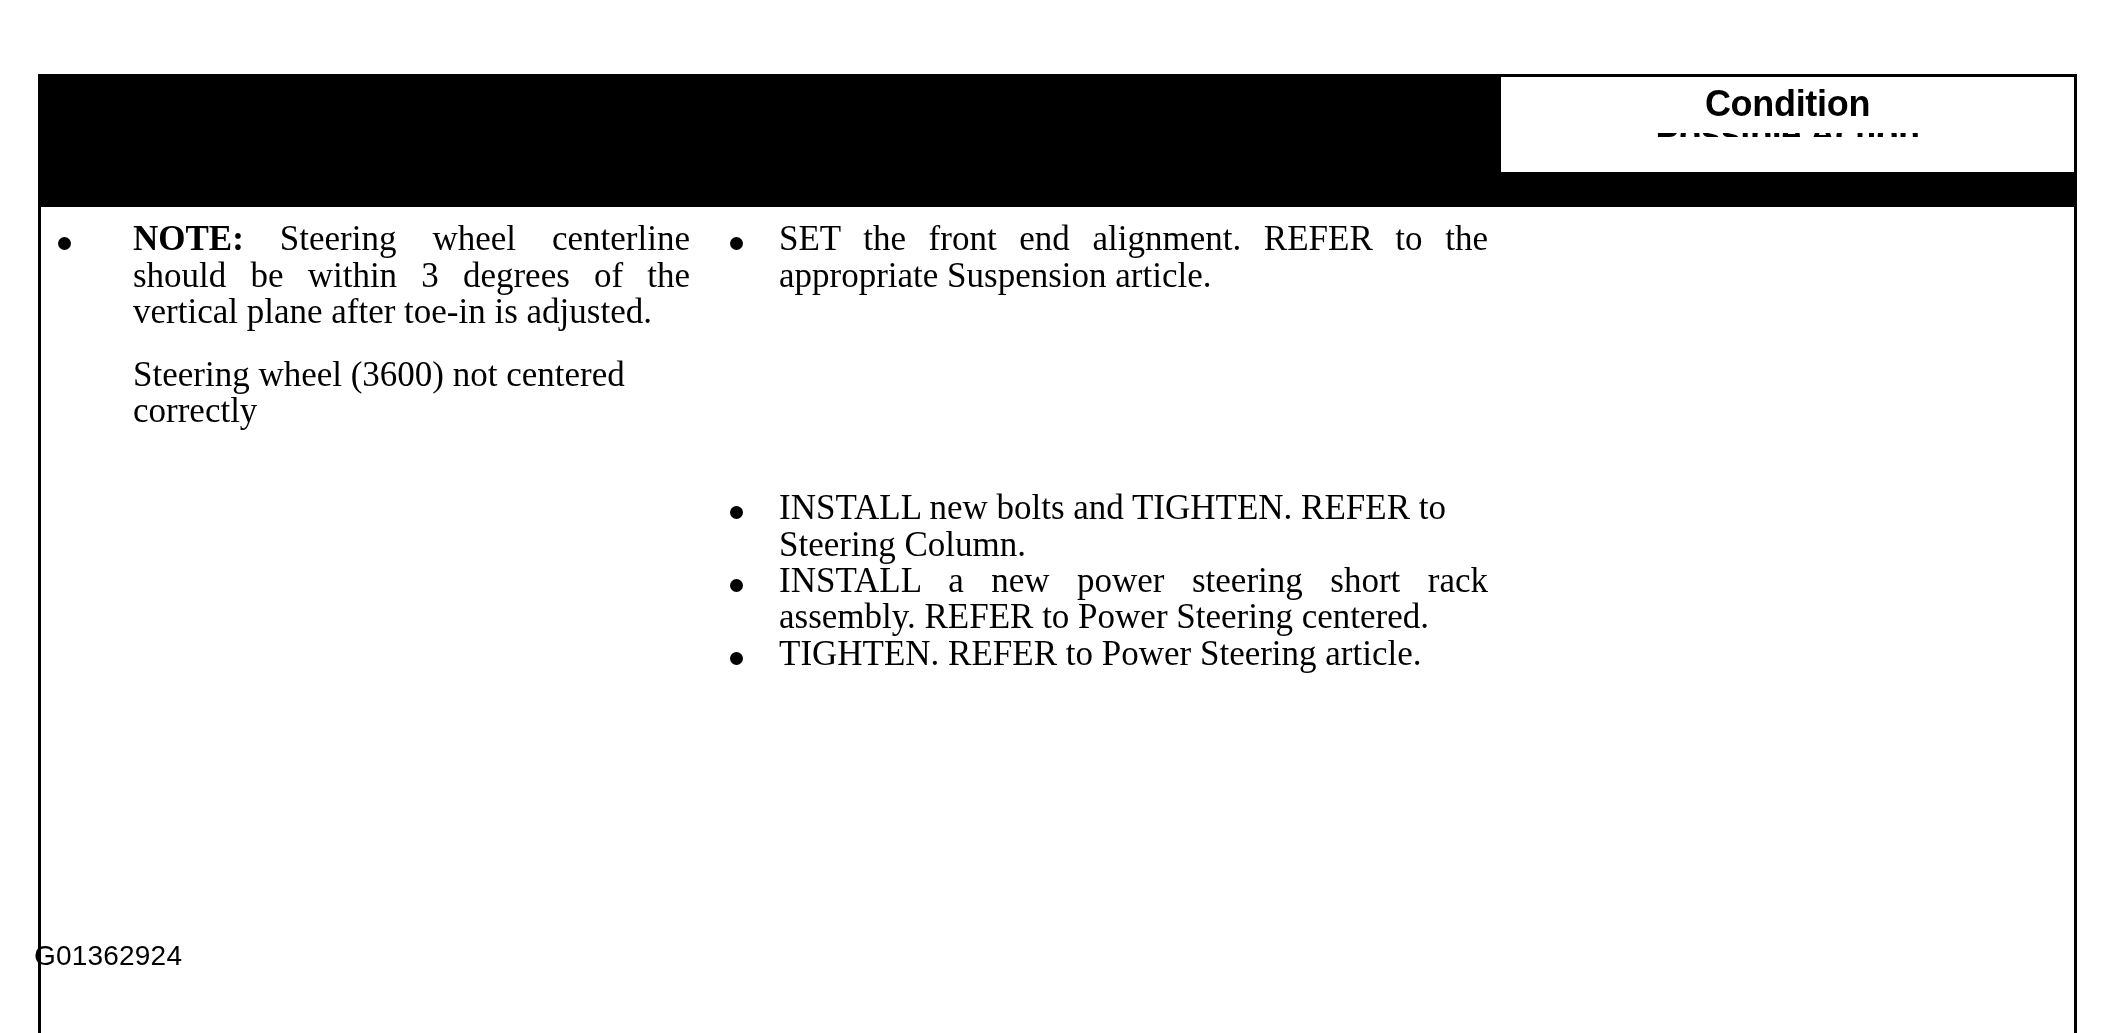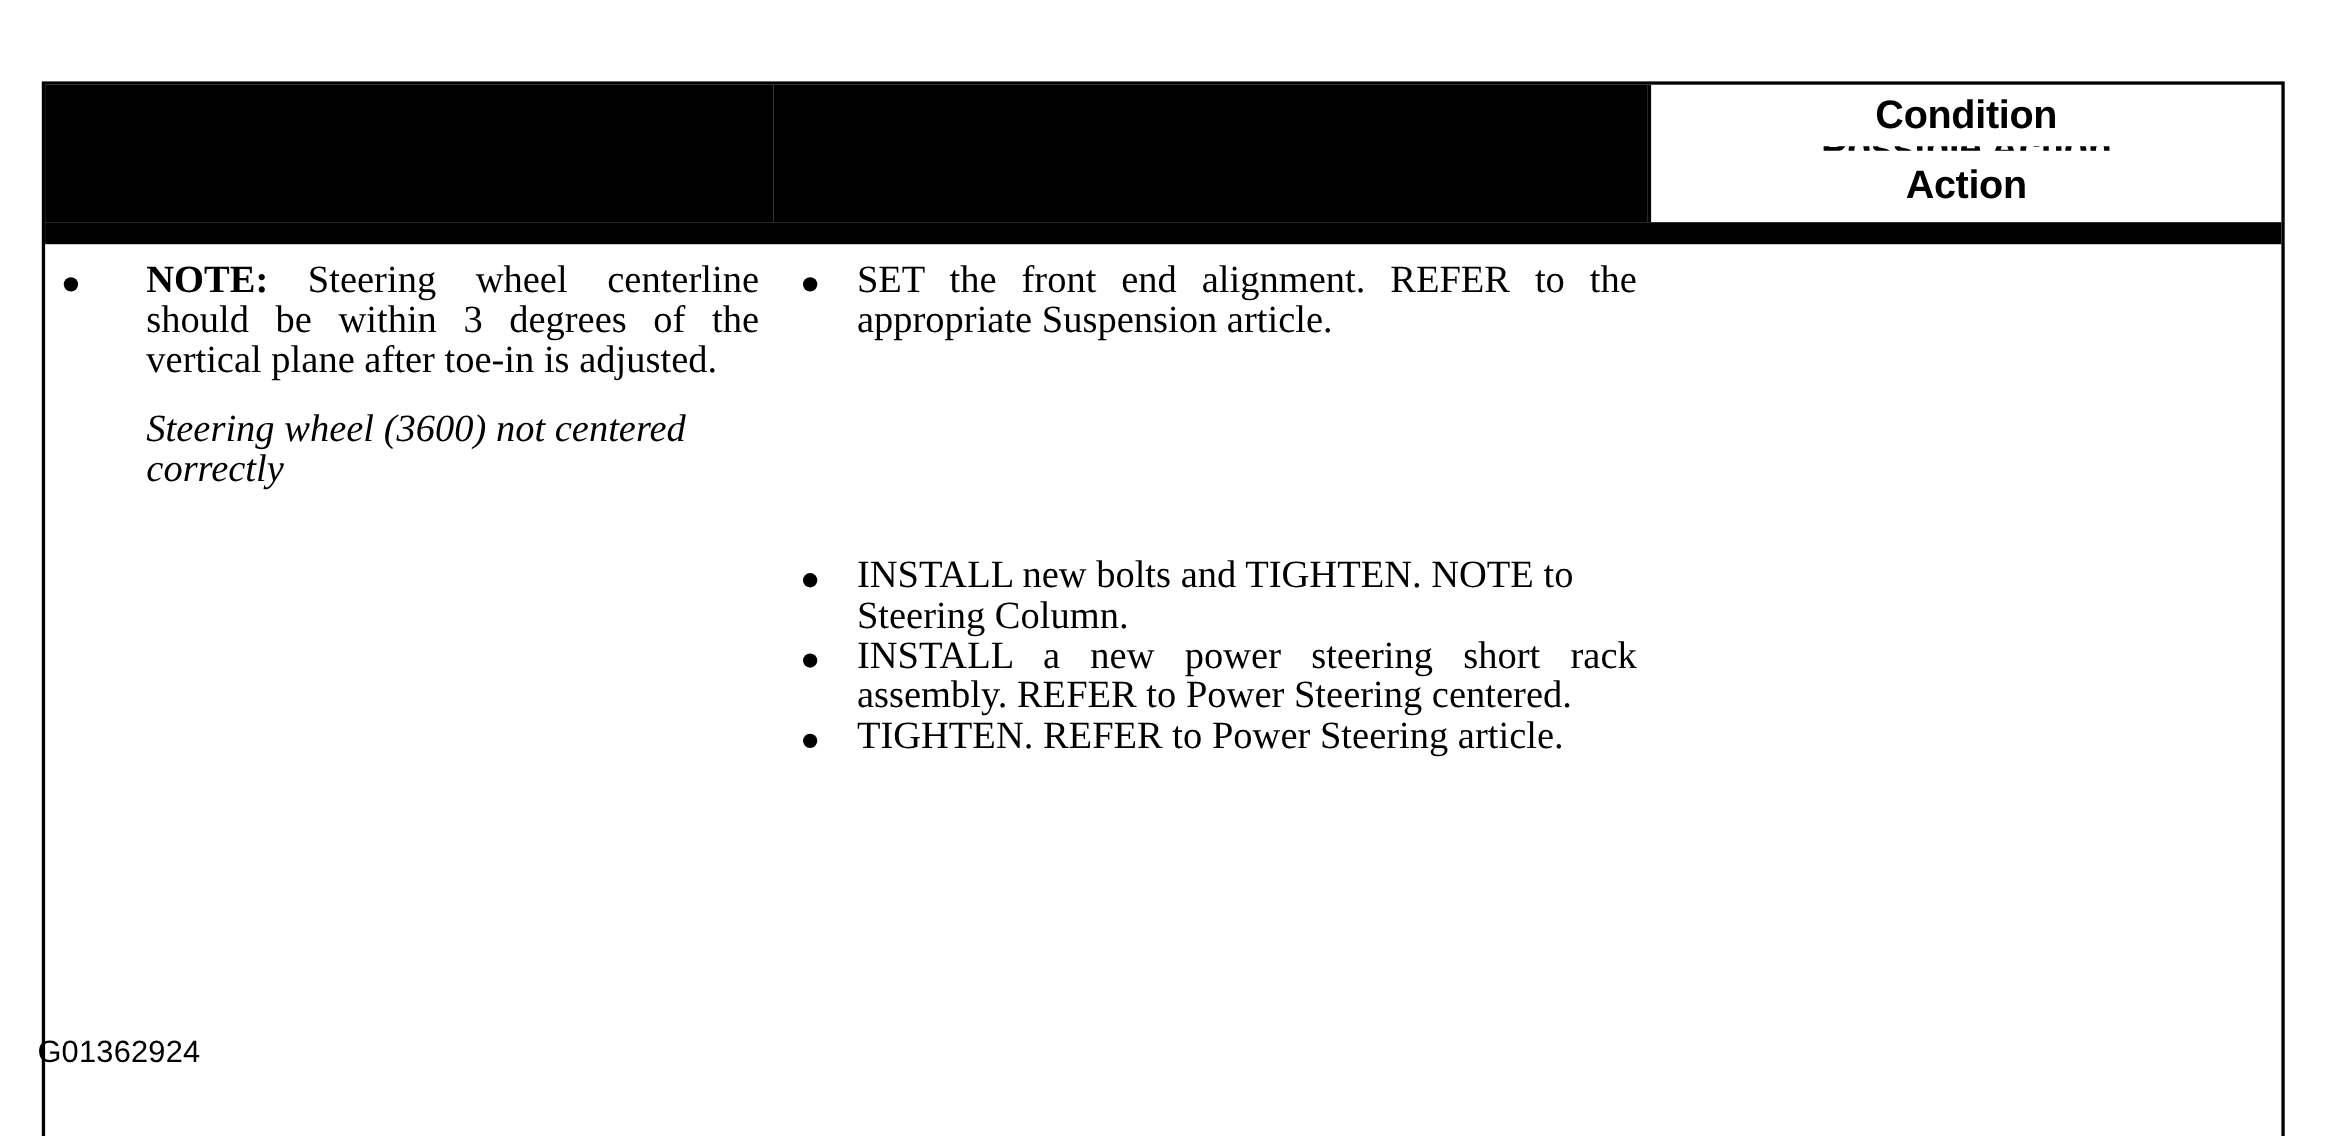--- a/index.html
+++ b/index.html
@@ -104,21 +104,20 @@
     font-weight: bold;
   }
 
   
   .sub-para {
     display: block;
     margin-top: 26px;
     text-align: left;
     font-size: 35px;
     line-height: 1.04;
-    font-style: italic;
   }
 
   
   #cell-condition ul.bullets > li { padding-left: 92px; }
 
   
   #cell-sources ul.bullets > li,
   #cell-action ul.bullets > li {
     padding-left: 76px;
   }
@@ -141,21 +140,20 @@
 </head>
 <body>
 
 <div id="diagnostic-table">
   <div class="table-grid">
 
     <div class="th">Condition</div>
     <div class="vrule"></div>
     <div class="th">Possible Action</div>
     <div class="vrule"></div>
-    <div class="th">Action</div>
 
     <div class="hrule"></div>
 
     <div class="td" id="cell-condition">
       <ul class="bullets">
         <li>
           <span class="bullet-dot"></span>
           <span class="li-text"><span class="note-lead">NOTE:</span><span> Steering wheel centerline should be within 3 degrees of the vertical plane after toe-in is adjusted.</span></span>
           <span class="sub-para">Steering wheel (3600) not centered correctly</span>
         </li>
@@ -190,21 +188,21 @@
 
     <div class="td" id="cell-action">
       <ul class="bullets">
         <li>
           <span class="bullet-dot"></span>
           <span class="li-text">SET the front end alignment. REFER to the appropriate Suspension article.</span>
         </li>
         <li class="gap-lg" style="padding:0"></li>
         <li>
           <span class="bullet-dot"></span>
-          <span class="li-text no-justify">INSTALL new bolts and TIGHTEN. NOTE to Steering Column.</span>
+          <span class="li-text no-justify">INSTALL new bolts and TIGHTEN. REFER to Steering Column.</span>
         </li>
         <li>
           <span class="bullet-dot"></span>
           <span class="li-text">INSTALL a new power steering short rack assembly. REFER to Power Steering centered.</span>
         </li>
         <li>
           <span class="bullet-dot"></span>
           <span class="li-text no-justify">TIGHTEN. REFER to Power Steering article.</span>
         </li>
       </ul>

